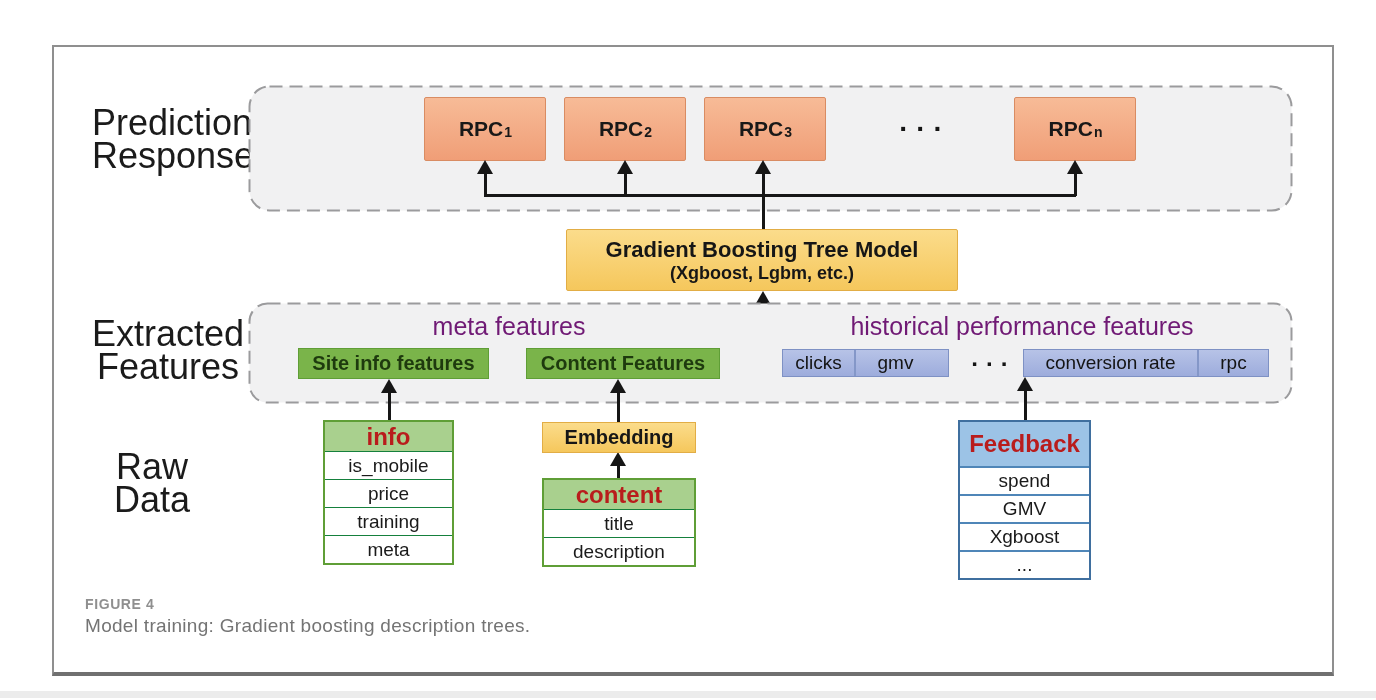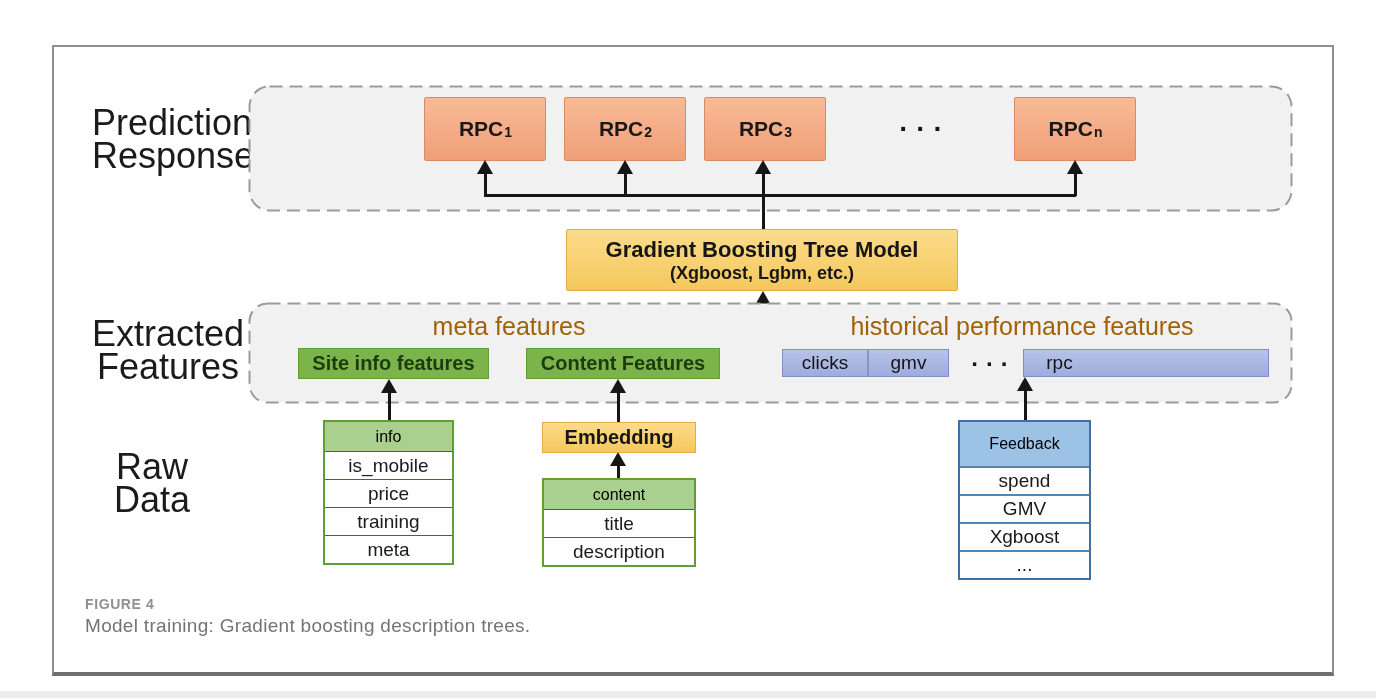--- a/index.html
+++ b/index.html
@@ -34,37 +34,37 @@
            border-right:8px solid transparent; border-bottom:14px solid #161616; }
 
   
   .yellow { background:linear-gradient(180deg,#fbdc8b,#f5c75c); border:1px solid #e2ad45; }
   .gbt { left:566px; top:229px; width:392px; height:62px; border-radius:2px;
          display:flex; flex-direction:column; align-items:center; justify-content:center;
          color:#161616; }
   .gbt .l1 { font-weight:bold; font-size:22px; line-height:26px; }
   .gbt .l2 { font-weight:bold; font-size:18px; line-height:21px; }
 
-  .section-title { font-size:25px; color:#a16207; text-align:center; }
+  .section-title { font-size:25px; color:#701a75; text-align:center; }
 
   .greenbox { top:348px; height:31px; background:#7ab44a; border:1px solid #5f9e36;
               display:flex; align-items:center; justify-content:center;
               font-weight:bold; font-size:20px; color:#1e3a0e; }
 
   .bluegroup { top:349px; height:28px; display:flex;
                background:linear-gradient(180deg,#b7c3e7,#9dacdc);
                border:1px solid #7e91c4; }
   .bluecell { display:flex; align-items:center; justify-content:center;
               font-size:19px; color:#141414; height:100%; }
   .bluecell + .bluecell { border-left:2px solid #8497c8; }
 
   
   .tbl { background:#ffffff; }
   .tbl .hdr { height:29px; display:flex; align-items:center; justify-content:center;
-              font-weight:normal; font-size:16px; color:#000000; }
+              font-weight:bold; font-size:24px; color:#b91c1c; }
   .tbl .row { height:28px; display:flex; align-items:center; justify-content:center;
               font-size:19px; color:#1a1a1a; background:#fff; }
   .tbl-green { border:2px solid #5f9e36; }
   .tbl-green .hdr { background:#a9d08e; }
   .tbl-green .row { border-top:1px solid #15803d; }
   .tbl-blue { border:2px solid #3f6f9f; }
   .tbl-blue .hdr { background:#9cc3e6; height:44px; }
   .tbl-blue .row { border-top:2px solid #4f86b8; }
 
   .embed { left:542px; top:422px; width:154px; height:31px;
@@ -145,25 +145,26 @@
     </svg>
   </div>
 
   <div class="abs section-title" style="left:349px; top:312px; width:320px;">meta features</div>
   <div class="abs section-title" style="left:842px; top:312px; width:360px;">historical performance features</div>
 
   <div class="abs greenbox" style="left:298px; width:191px;">Site info features</div>
   <div class="abs greenbox" style="left:526px; width:194px;">Content Features</div>
 
   <div class="abs bluegroup" style="left:782px; width:167px;">
-    <div class="bluecell" style="width:84px;">clicks</div>
+    <div class="bluecell" style="width:71px;">clicks</div>
     <div class="bluecell" style="width:81px;">gmv</div>
   </div>
   <div class="abs ellipsis" style="left:955px; top:350px; width:70px; font-size:24px;">· · ·</div>
   <div class="abs bluegroup" style="left:1023px; width:246px;">
+    <div class="bluecell" style="width:173px;">conversion rate</div>
     <div class="bluecell" style="width:71px;">rpc</div>
   </div>
 
   <div class="abs ah-up" style="left:381px; top:379px;"></div>
   <div class="abs line" style="left:388px; top:392px; width:3px; height:28px;"></div>
 
   <div class="abs ah-up" style="left:610px; top:379px;"></div>
   <div class="abs line" style="left:617px; top:392px; width:3px; height:30px;"></div>
 
   <div class="abs ah-up" style="left:610px; top:452px;"></div>

